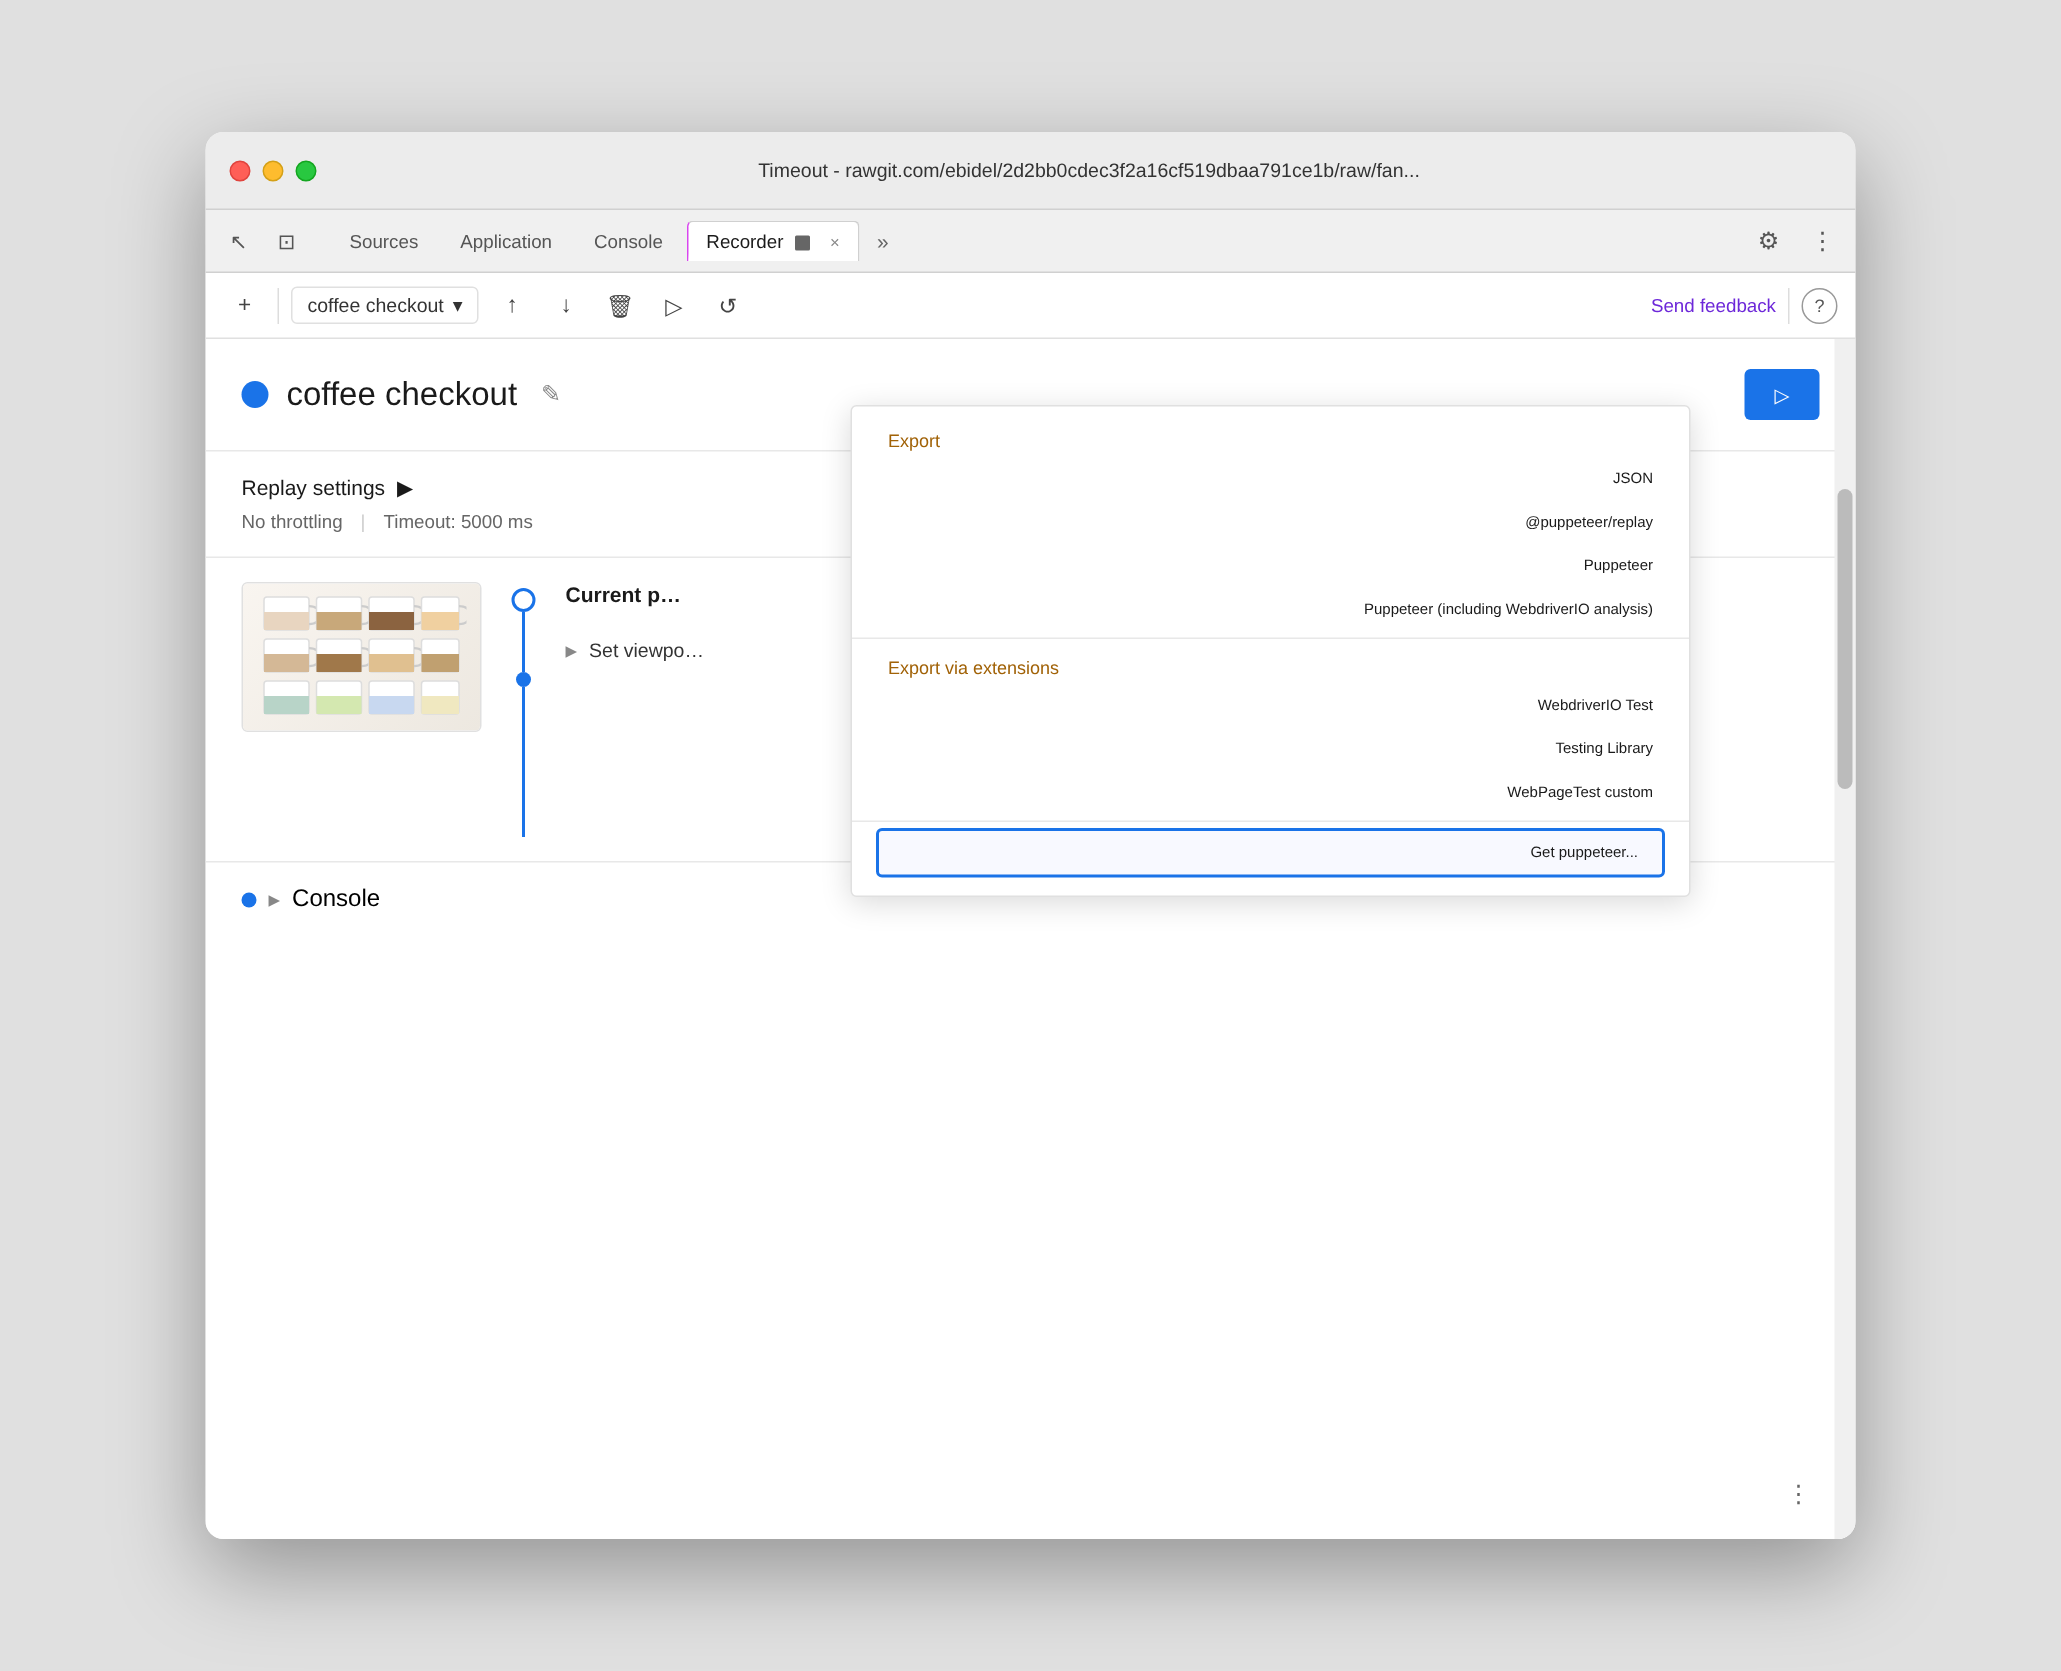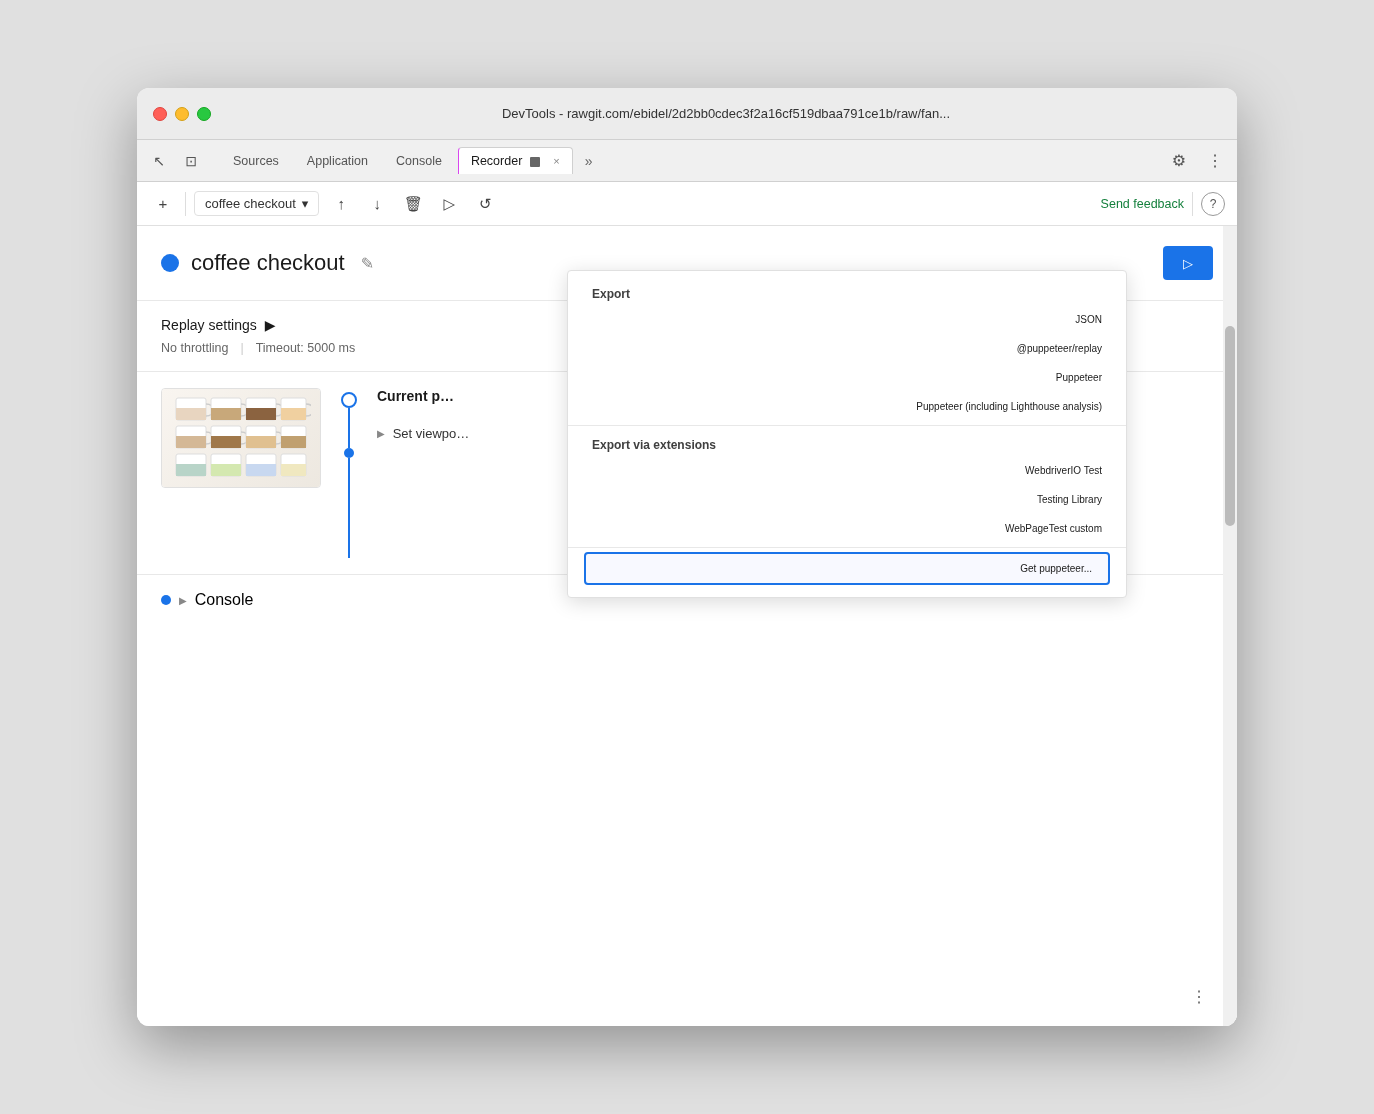--- a/index.html
+++ b/index.html
@@ -156,21 +156,21 @@
       border: 1px solid #e0e0e0;
       border-radius: 4px;
       cursor: pointer;
       background: #fff;
       font-size: 13px;
       color: #333;
     }
     .toolbar-spacer { flex: 1; }
     .send-feedback-link {
       font-size: 12.5px;
-      color: #15803d;
+      color: #6d28d9;
       text-decoration: none;
       cursor: pointer;
     }
     .help-btn {
       width: 24px;
       height: 24px;
       border-radius: 50%;
       border: 1px solid #999;
       display: flex;
       align-items: center;
@@ -353,22 +353,22 @@
       background: #fff;
       border: 1px solid #e0e0e0;
       border-radius: 4px;
       box-shadow: 0 4px 20px rgba(0,0,0,0.15);
       z-index: 200;
       padding: 8px 0;
     }
     .dropdown-section-label {
       padding: 8px 24px 4px;
       font-size: 12px;
-      color: #404040;
-      font-weight: 700;
+      color: #a16207;
+      font-weight: 400;
     }
     .dropdown-item {
       padding: 9px 24px 9px 40px;
       font-size: 10px;
       color: #1a1a1a;
       cursor: pointer;
       text-align: right;
     }
     .dropdown-item.get-extensions {
       margin: 4px 16px;
@@ -415,21 +415,21 @@
 <body>
 
 <div class="window">
 
   <div class="title-bar">
     <div class="traffic-lights">
       <div class="traffic-light tl-red"></div>
       <div class="traffic-light tl-yellow"></div>
       <div class="traffic-light tl-green"></div>
     </div>
-    <span class="title-text">DevTools - rawgit.com/ebidel/2d2bb0cdec3f2a16cf519dbaa791ce1b/raw/fan...</span>
+    <span class="title-text">Timeout - rawgit.com/ebidel/2d2bb0cdec3f2a16cf519dbaa791ce1b/raw/fan...</span>
   </div>
 
   <div class="tab-bar">
     <div class="tab-nav-icons">
       <div class="tab-nav-icon">↖</div>
       <div class="tab-nav-icon">⊡</div>
     </div>
     <div class="tab">
       <span>Sources</span>
     </div>
@@ -574,21 +574,21 @@
       <div class="scrollbar">
         <div class="scrollbar-thumb"></div>
       </div>
 
       <div class="dropdown-overlay">
         <div class="dropdown-menu">
           <div class="dropdown-section-label">Export</div>
           <div class="dropdown-item">JSON</div>
           <div class="dropdown-item">@puppeteer/replay</div>
           <div class="dropdown-item">Puppeteer</div>
-          <div class="dropdown-item">Puppeteer (including Lighthouse analysis)</div>
+          <div class="dropdown-item">Puppeteer (including WebdriverIO analysis)</div>
           <div class="dropdown-divider"></div>
           <div class="dropdown-section-label">Export via extensions</div>
           <div class="dropdown-item">WebdriverIO Test</div>
           <div class="dropdown-item">Testing Library</div>
           <div class="dropdown-item">WebPageTest custom</div>
           <div class="dropdown-divider"></div>
           <div class="dropdown-item get-extensions">Get puppeteer...</div>
         </div>
       </div>
 

